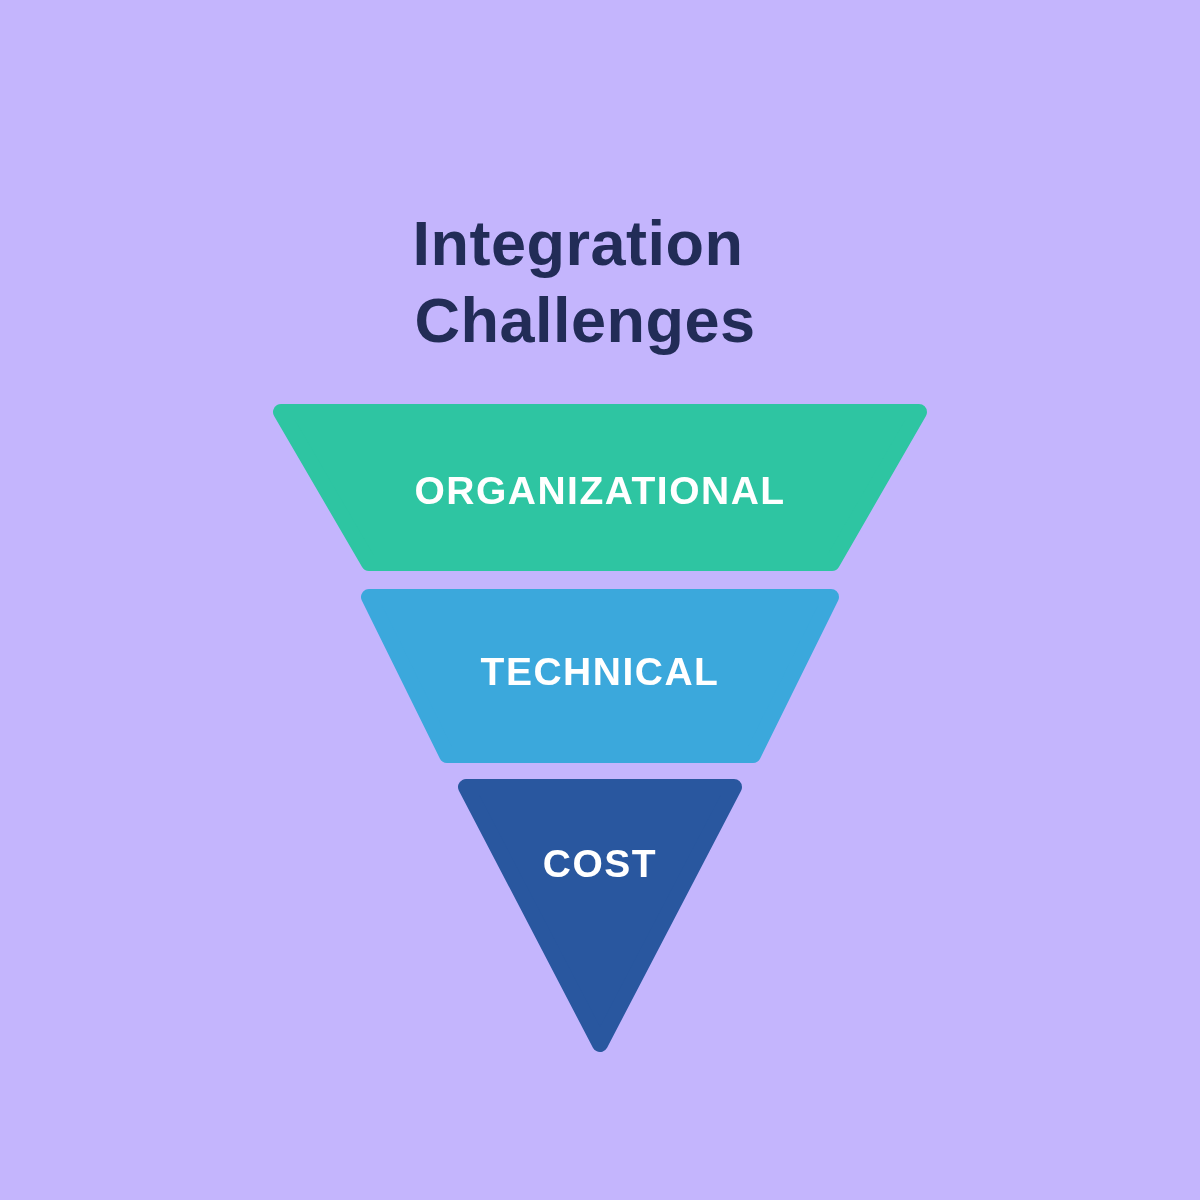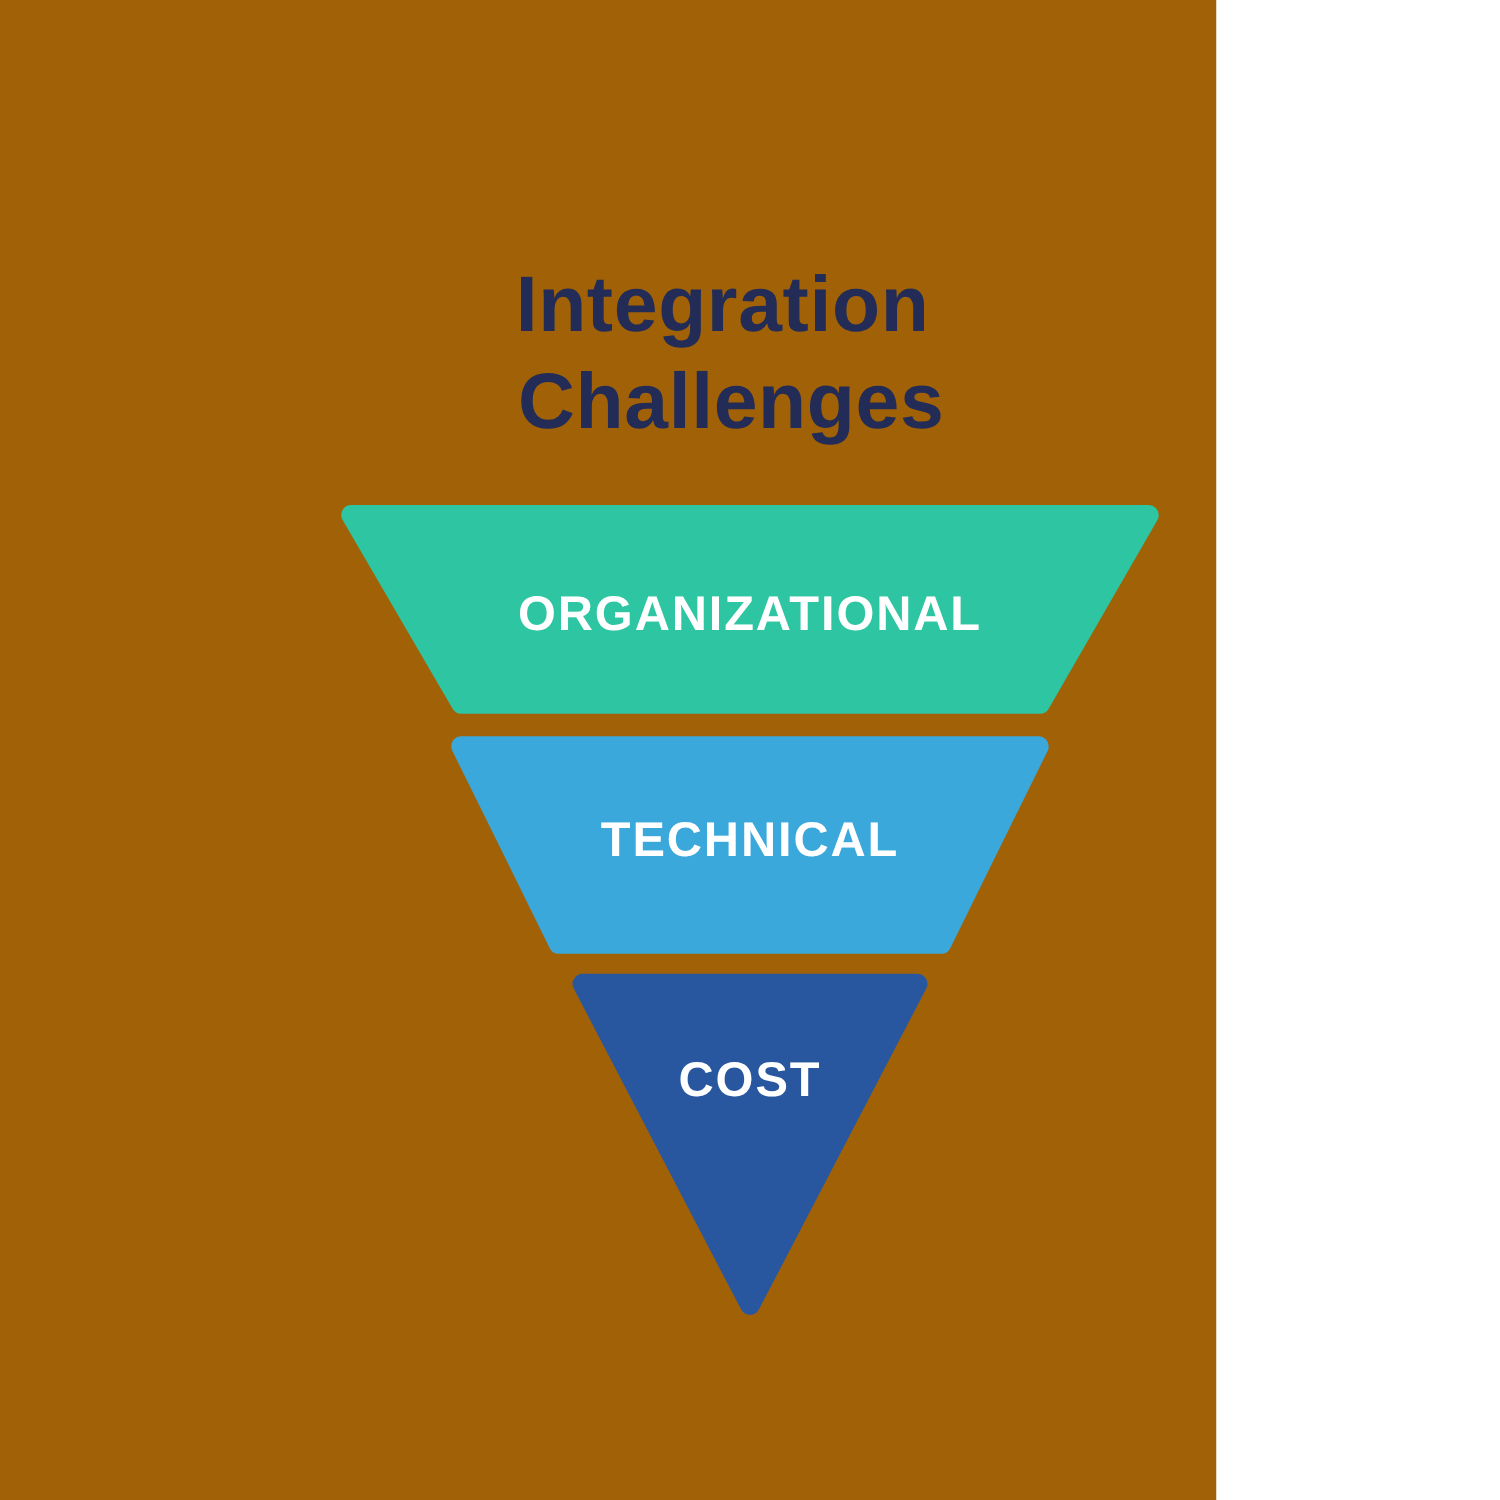--- a/index.html
+++ b/index.html
@@ -6,23 +6,23 @@
     margin: 0;
     padding: 0;
     width: 1200px;
     height: 1200px;
     background: #ffffff;
     overflow: hidden;
     font-family: "Liberation Sans", sans-serif;
   }
   .canvas {
     position: relative;
-    width: 973px;
+    width: 1200px;
     height: 1200px;
-    background: #a16207;
+    background: #c4b5fd;
   }
   svg { display: block; }
   .title-text {
     font-family: "Liberation Sans", sans-serif;
     font-weight: bold;
     font-size: 63px;
     letter-spacing: 0.5px;
   }
   .level-label {
     font-family: "Liberation Sans", sans-serif;

